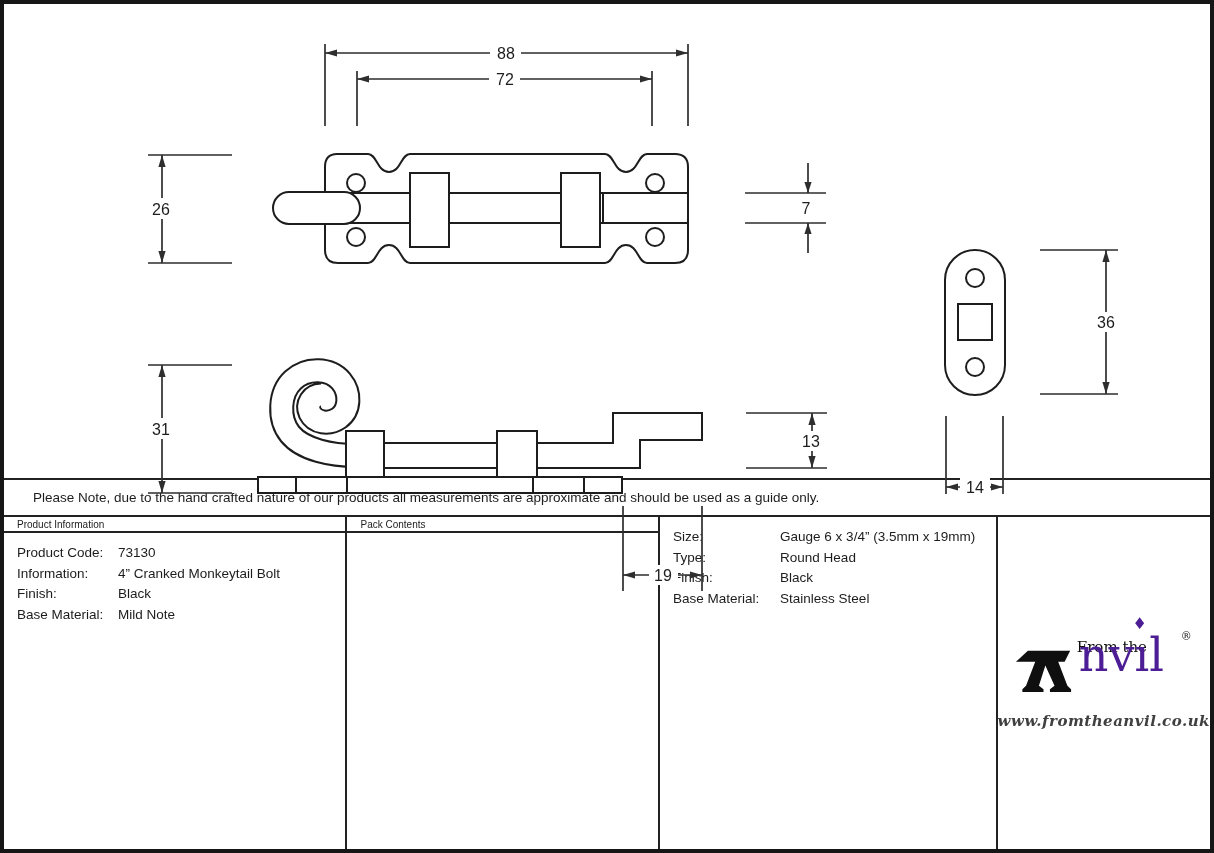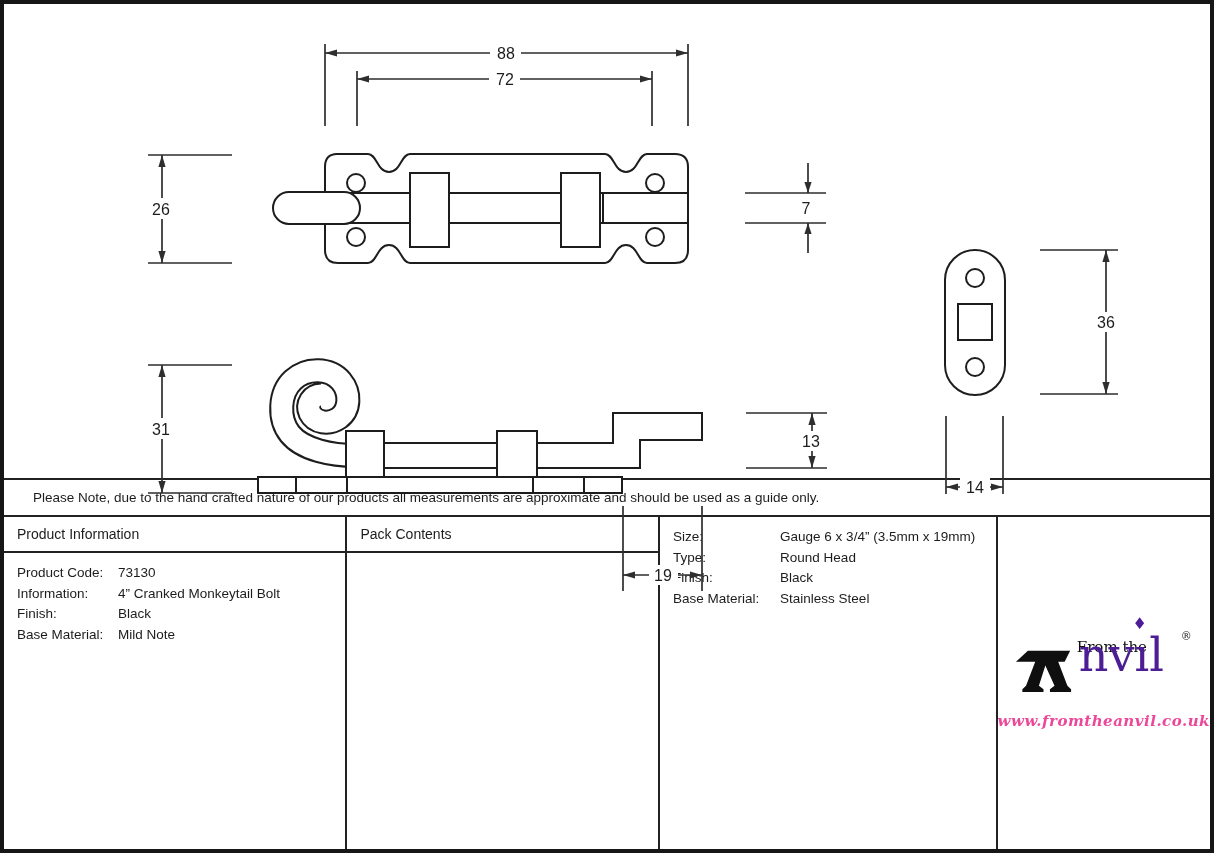--- a/index.html
+++ b/index.html
@@ -22,23 +22,23 @@
     padding-left:29px;
     font-size:13.5px;
   }
   .info-table { flex:1; display:flex; min-height:0; }
   .col { border-right:2px solid #222222; display:flex; flex-direction:column; }
   .col-pi { width:345px; }
   .col-pc { width:314px; }
   .col-fs { width:339px; }
   .col-logo { flex:1; border-right:none; align-items:center; justify-content:center; }
   .col-header {
-    height:36px; border-bottom:2px solid #222222;
+    height:16px; border-bottom:2px solid #222222;
     display:flex; align-items:center;
-    padding-left:13px; font-size:14px;
+    padding-left:13px; font-size:10px;
   }
   .col-body { padding:10px 16px 0 13px; font-size:13.5px; }
   .kv-row { display:flex; line-height:20.6px; }
   .kv-row .k { width:101px; flex:0 0 auto; }
   .col-fs .kv-row .k { width:107px; }
   .pc-item { line-height:20.6px; }
 
   
   .logo { display:flex; flex-direction:column; align-items:center; }
   .logo-mark { position:relative; width:178px; height:56px; }
@@ -51,21 +51,21 @@
   .i-wrap { position:relative; display:inline-block; }
   .tittle { position:absolute; left:-2px; top:-14px; font-size:16px; font-family:"DejaVu Sans", sans-serif; }
   .tagline {
     position:absolute; left:62px; top:1px;
     font-family:"DejaVu Serif", serif; font-size:15px; color:#0f0f0f;
   }
   .reg { position:absolute; left:166px; top:-7px; font-size:11px; font-family:"DejaVu Serif", serif; }
   .logo-url {
     margin-top:19px;
     font-family:"DejaVu Serif", serif; font-style:italic; font-weight:bold;
-    font-size:15px; color:#ec4899; letter-spacing:0.5px;
+    font-size:15px; color:#404040; letter-spacing:0.5px;
   }
 
   
   .obj { fill:#ffffff; stroke:#1d1d1d; stroke-width:2; }
   .obj-line { fill:none; stroke:#1d1d1d; stroke-width:2; }
   .dim-line { fill:none; stroke:#2e2e2e; stroke-width:1.7; }
   .dim-arrow { fill:#2e2e2e; stroke:none; }
   .dim-gap { fill:#ffffff; stroke:none; }
   .dim-text { font-family:"Liberation Sans", sans-serif; font-size:16px; fill:#1d1d1d; text-anchor:middle; }
 </style>

